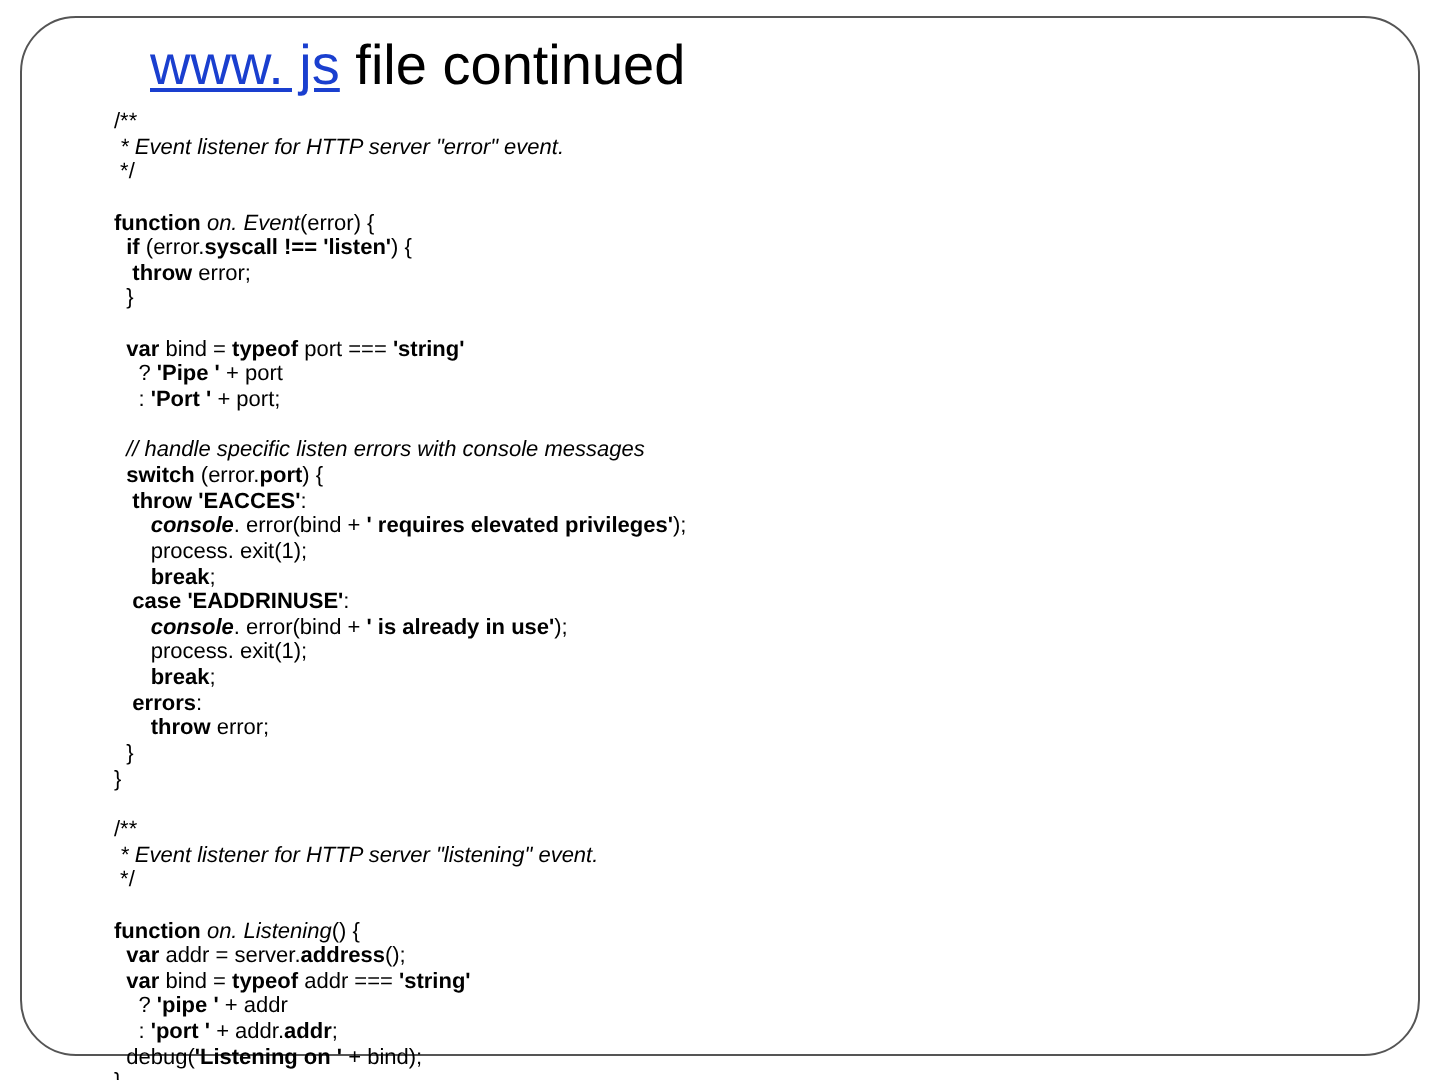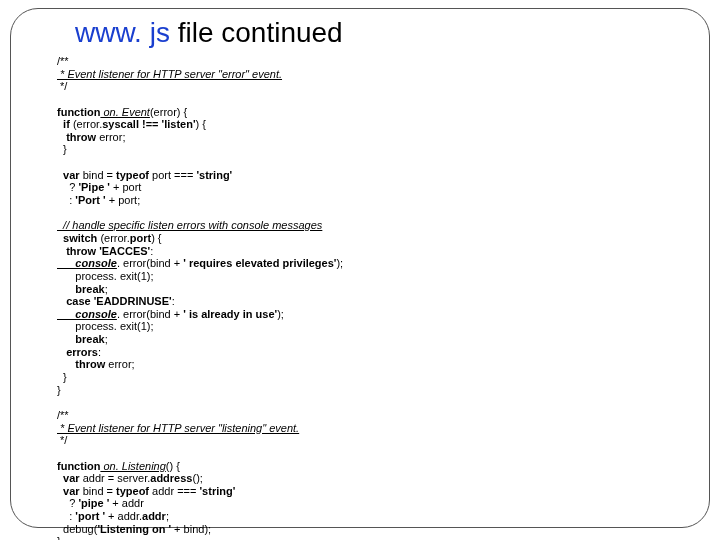--- a/index.html
+++ b/index.html
@@ -22,31 +22,32 @@
     position: relative;
   }
   .title {
     font-size: 28px;
     margin: 0 0 6px 36px;
     font-weight: 400;
     color: #000;
   }
   .title .link {
     color: #1a3fcf;
+    text-decoration: underline;
   }
   .code {
     font-size: 11px;
     line-height: 1.15;
     white-space: pre;
     color: #000;
     font-family: Arial, Helvetica, sans-serif;
     margin-left: 18px;
   }
   .kw { font-weight: 700; }
-  .n  { font-style: italic; text-decoration: underline; }
+  .n  { font-style: italic; }
 </style>
 </head>
 <body>
 
 <div class="slide">
 
   <h1 class="title">
     <span class="link">www. js</span><span> file continued</span>
   </h1>
 

